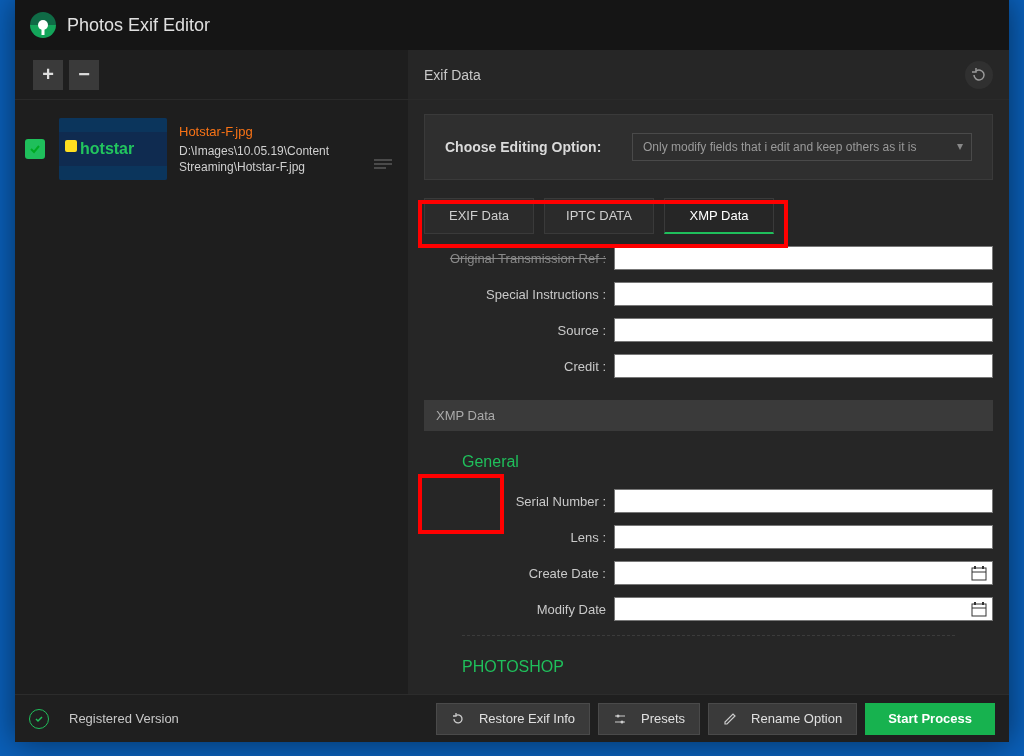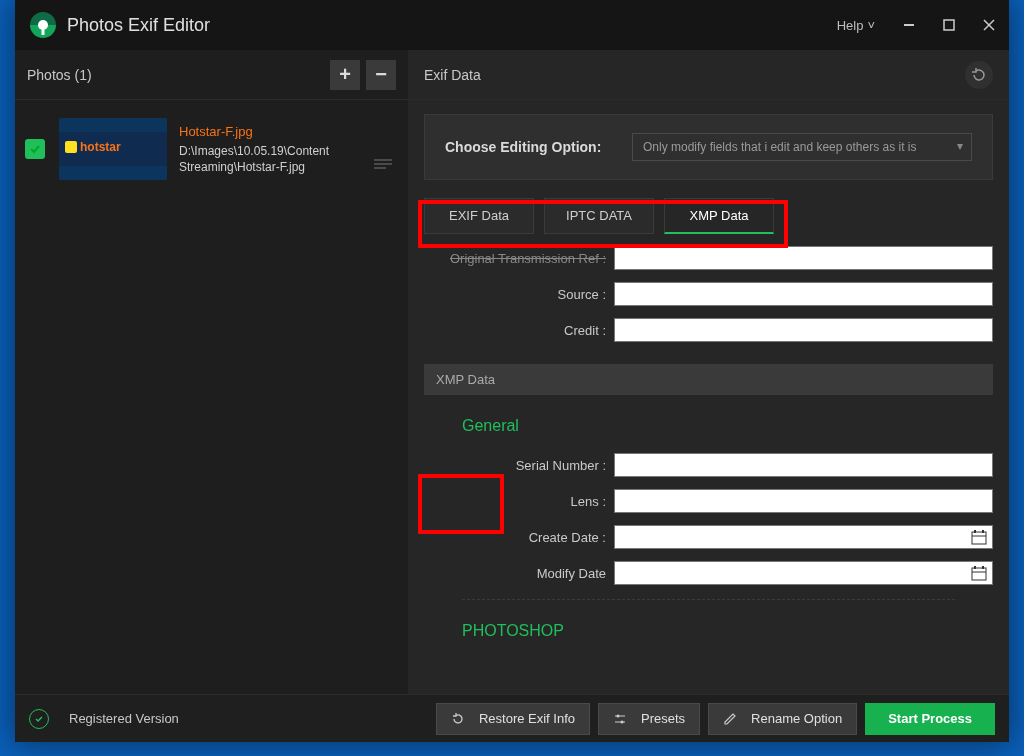--- a/index.html
+++ b/index.html
@@ -26,21 +26,21 @@
   .left-panel { width: 393px; background: #1e1e1e; display: flex; flex-direction: column; }
   .panel-head { height: 50px; display: flex; align-items: center; padding: 0 12px; color:#c8c8c8; border-bottom:1px solid #2a2a2a; }
   .panel-title { font-size: 14px; flex:1; }
   .sqbtn { width: 30px; height: 30px; background:#3a3a3a; color:#ddd; display:flex; align-items:center; justify-content:center; margin-left:6px; cursor:pointer; font-size:20px; font-weight:600; }
 
   .thumb-row { display:flex; align-items:center; padding: 18px 10px 10px 10px; }
   .check { width:20px; height:20px; border-radius:3px; background:#1fbf5b; display:flex; align-items:center; justify-content:center; margin-right:14px; }
   .check svg { display:block; }
   .thumb { width:108px; height:62px; background:#0f2b50; position:relative; overflow:hidden; border-radius:2px; }
   .thumb-stripe { position:absolute; left:0; width:100%; background:#0b355c; }
-  .thumb-label { position:absolute; left:6px; top:22px; color:#f97316; font-size:12px; font-weight:600; display:flex; align-items:center; gap:3px; }
+  .thumb-label { position:absolute; left:6px; top:22px; color:#22c55e; font-size:16px; font-weight:600; display:flex; gap:3px; }
   .hotstar-star { width:12px; height:12px; background:#ffdf20; border-radius:2px; display:inline-block; }
   .file-meta { margin-left: 12px; color:#d0d0d0; font-size:12px; line-height:1.35; max-width:160px; }
   .file-name { font-weight:400; font-size:13px; color:#f97316; margin-bottom:2px; }
   .left-row-icon { margin-left:auto; align-self:flex-end; color:#777; padding:6px; }
 
   .right-panel { flex:1; background:#262626; display:flex; flex-direction:column; min-width:0; }
   .right-head { height:50px; display:flex; align-items:center; padding:0 16px; color:#c8c8c8; border-bottom:1px solid #2a2a2a; }
   .refresh { width:28px; height:28px; border-radius:14px; background:#303030; display:flex; align-items:center; justify-content:center; cursor:pointer; }
 
   .right-scroll { flex:1; overflow:hidden; padding: 14px 16px 0 16px; position:relative; }
@@ -93,49 +93,26 @@
           <g clip-path="url(#c)">
             <rect x="0" y="0" width="28" height="14" fill="#0f6b46"></rect>
             <rect x="0" y="14" width="28" height="14" fill="#13a55a"></rect>
             <circle cx="14" cy="14" r="5" fill="#fff"></circle>
             <path d="M14 14 L14 24" stroke="#fff" stroke-width="3"></path>
           </g>
         </svg>
       </div>
       <div class="title">Photos Exif Editor</div>
     </div>
-    <div class="titlebar-right">
-      <div class="help">
-        <span>Help</span>
-        <span>˅</span>
-      </div>
-      <div class="winbtn">
-        <svg width="14" height="14">
-            <line x1="2" y1="7" x2="12" y2="7" stroke="#ccc" stroke-width="2"></line>
-          </svg>
-      </div>
-      <div class="winbtn">
-        <svg width="14" height="14">
-            <rect x="2" y="2" width="10" height="10" fill="none" stroke="#ccc" stroke-width="1.5"></rect>
-          </svg>
-      </div>
-      <div class="winbtn">
-        <svg width="14" height="14">
-            <line x1="2" y1="2" x2="12" y2="12" stroke="#ccc" stroke-width="1.5"></line>
-            <line x1="12" y1="2" x2="2" y2="12" stroke="#ccc" stroke-width="1.5"></line>
-          </svg>
-      </div>
-    </div>
   </div>
 
   <div class="cols">
 
     <div class="left-panel">
       <div class="panel-head">
-        <div class="panel-title">Photos (1)</div>
         <div class="sqbtn">+</div>
         <div class="sqbtn">−</div>
       </div>
       <div class="thumb-row">
         <div class="check">
           <svg width="12" height="12" viewBox="0 0 12 12">
               <path d="M2 6 L5 9 L10 3" stroke="#0a2" fill="none" stroke-width="2"></path>
             </svg>
         </div>
         <div class="thumb">
@@ -184,20 +161,24 @@
 
         <div class="tabs">
           <div class="tab">EXIF Data</div>
           <div class="tab">IPTC DATA</div>
           <div class="tab active">XMP Data</div>
         </div>
 
         <div class="fields">
           <div class="frow">
             <div class="flabel" style="text-decoration:line-through;color:#888">Original Transmission Ref :</div>
+            <div class="finput"></div>
+          </div>
+          <div class="frow">
+            <div class="flabel">Special Instructions :</div>
             <div class="finput"></div>
           </div>
           <div class="frow">
             <div class="flabel">Source :</div>
             <div class="finput"></div>
           </div>
           <div class="frow">
             <div class="flabel">Credit :</div>
             <div class="finput"></div>
           </div>

